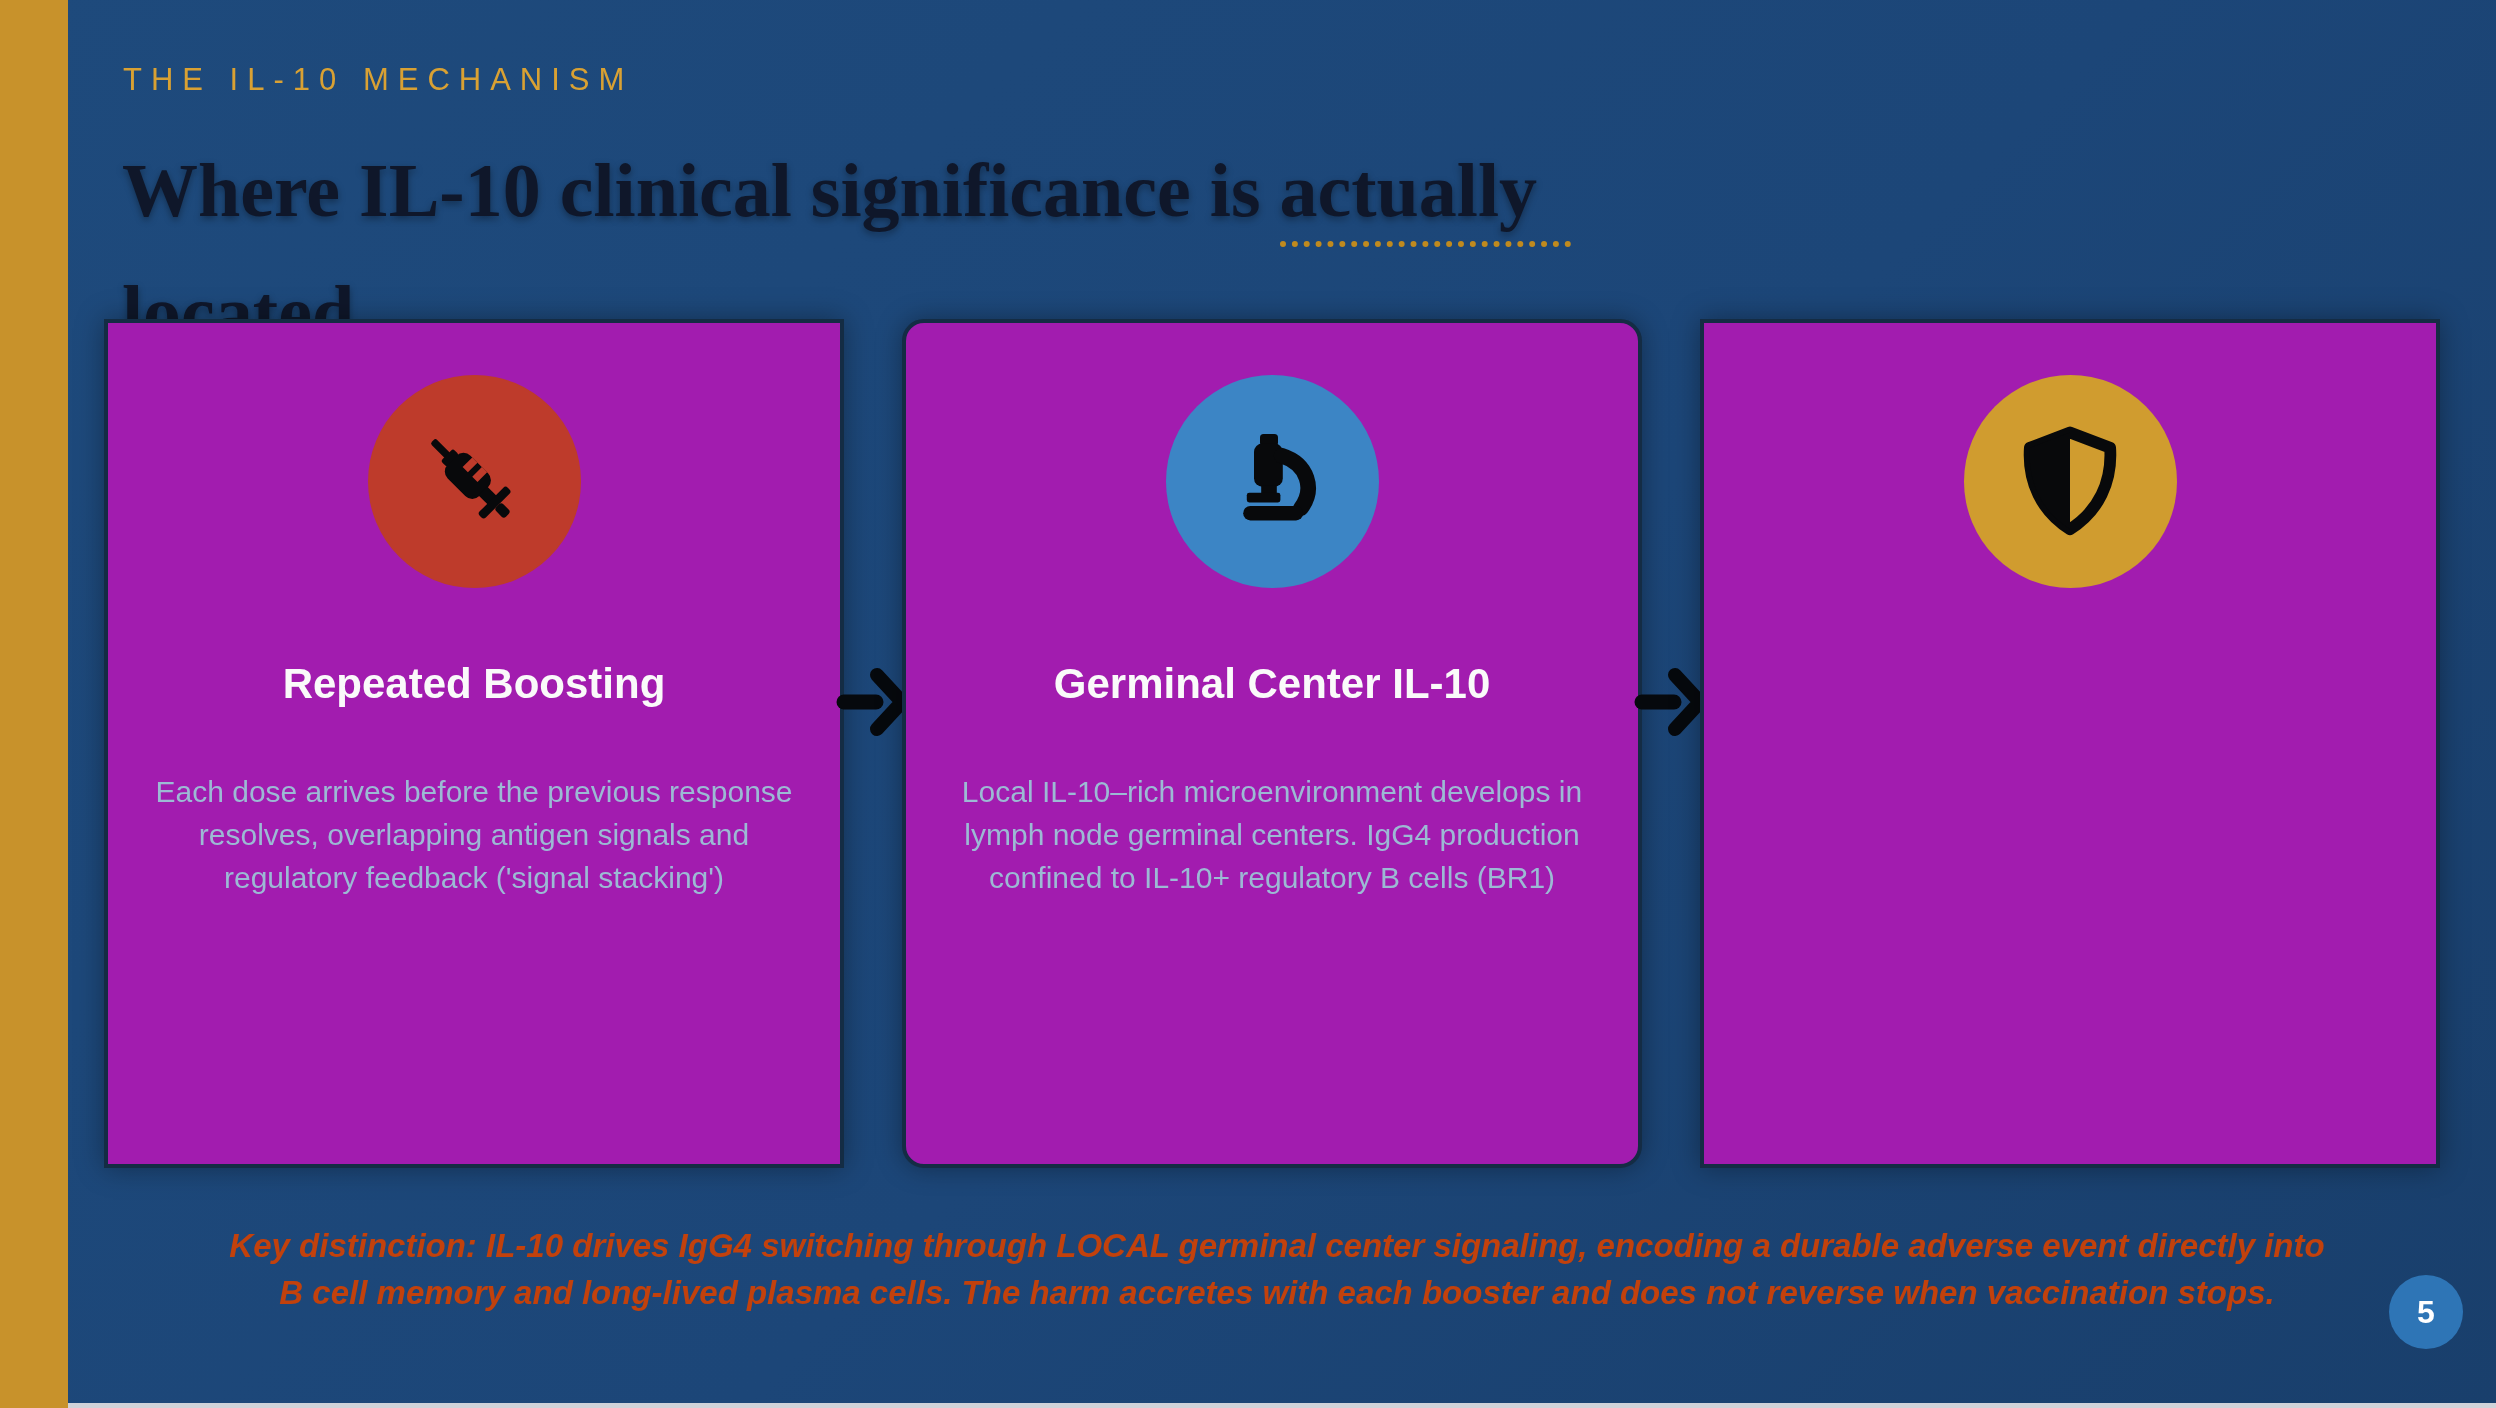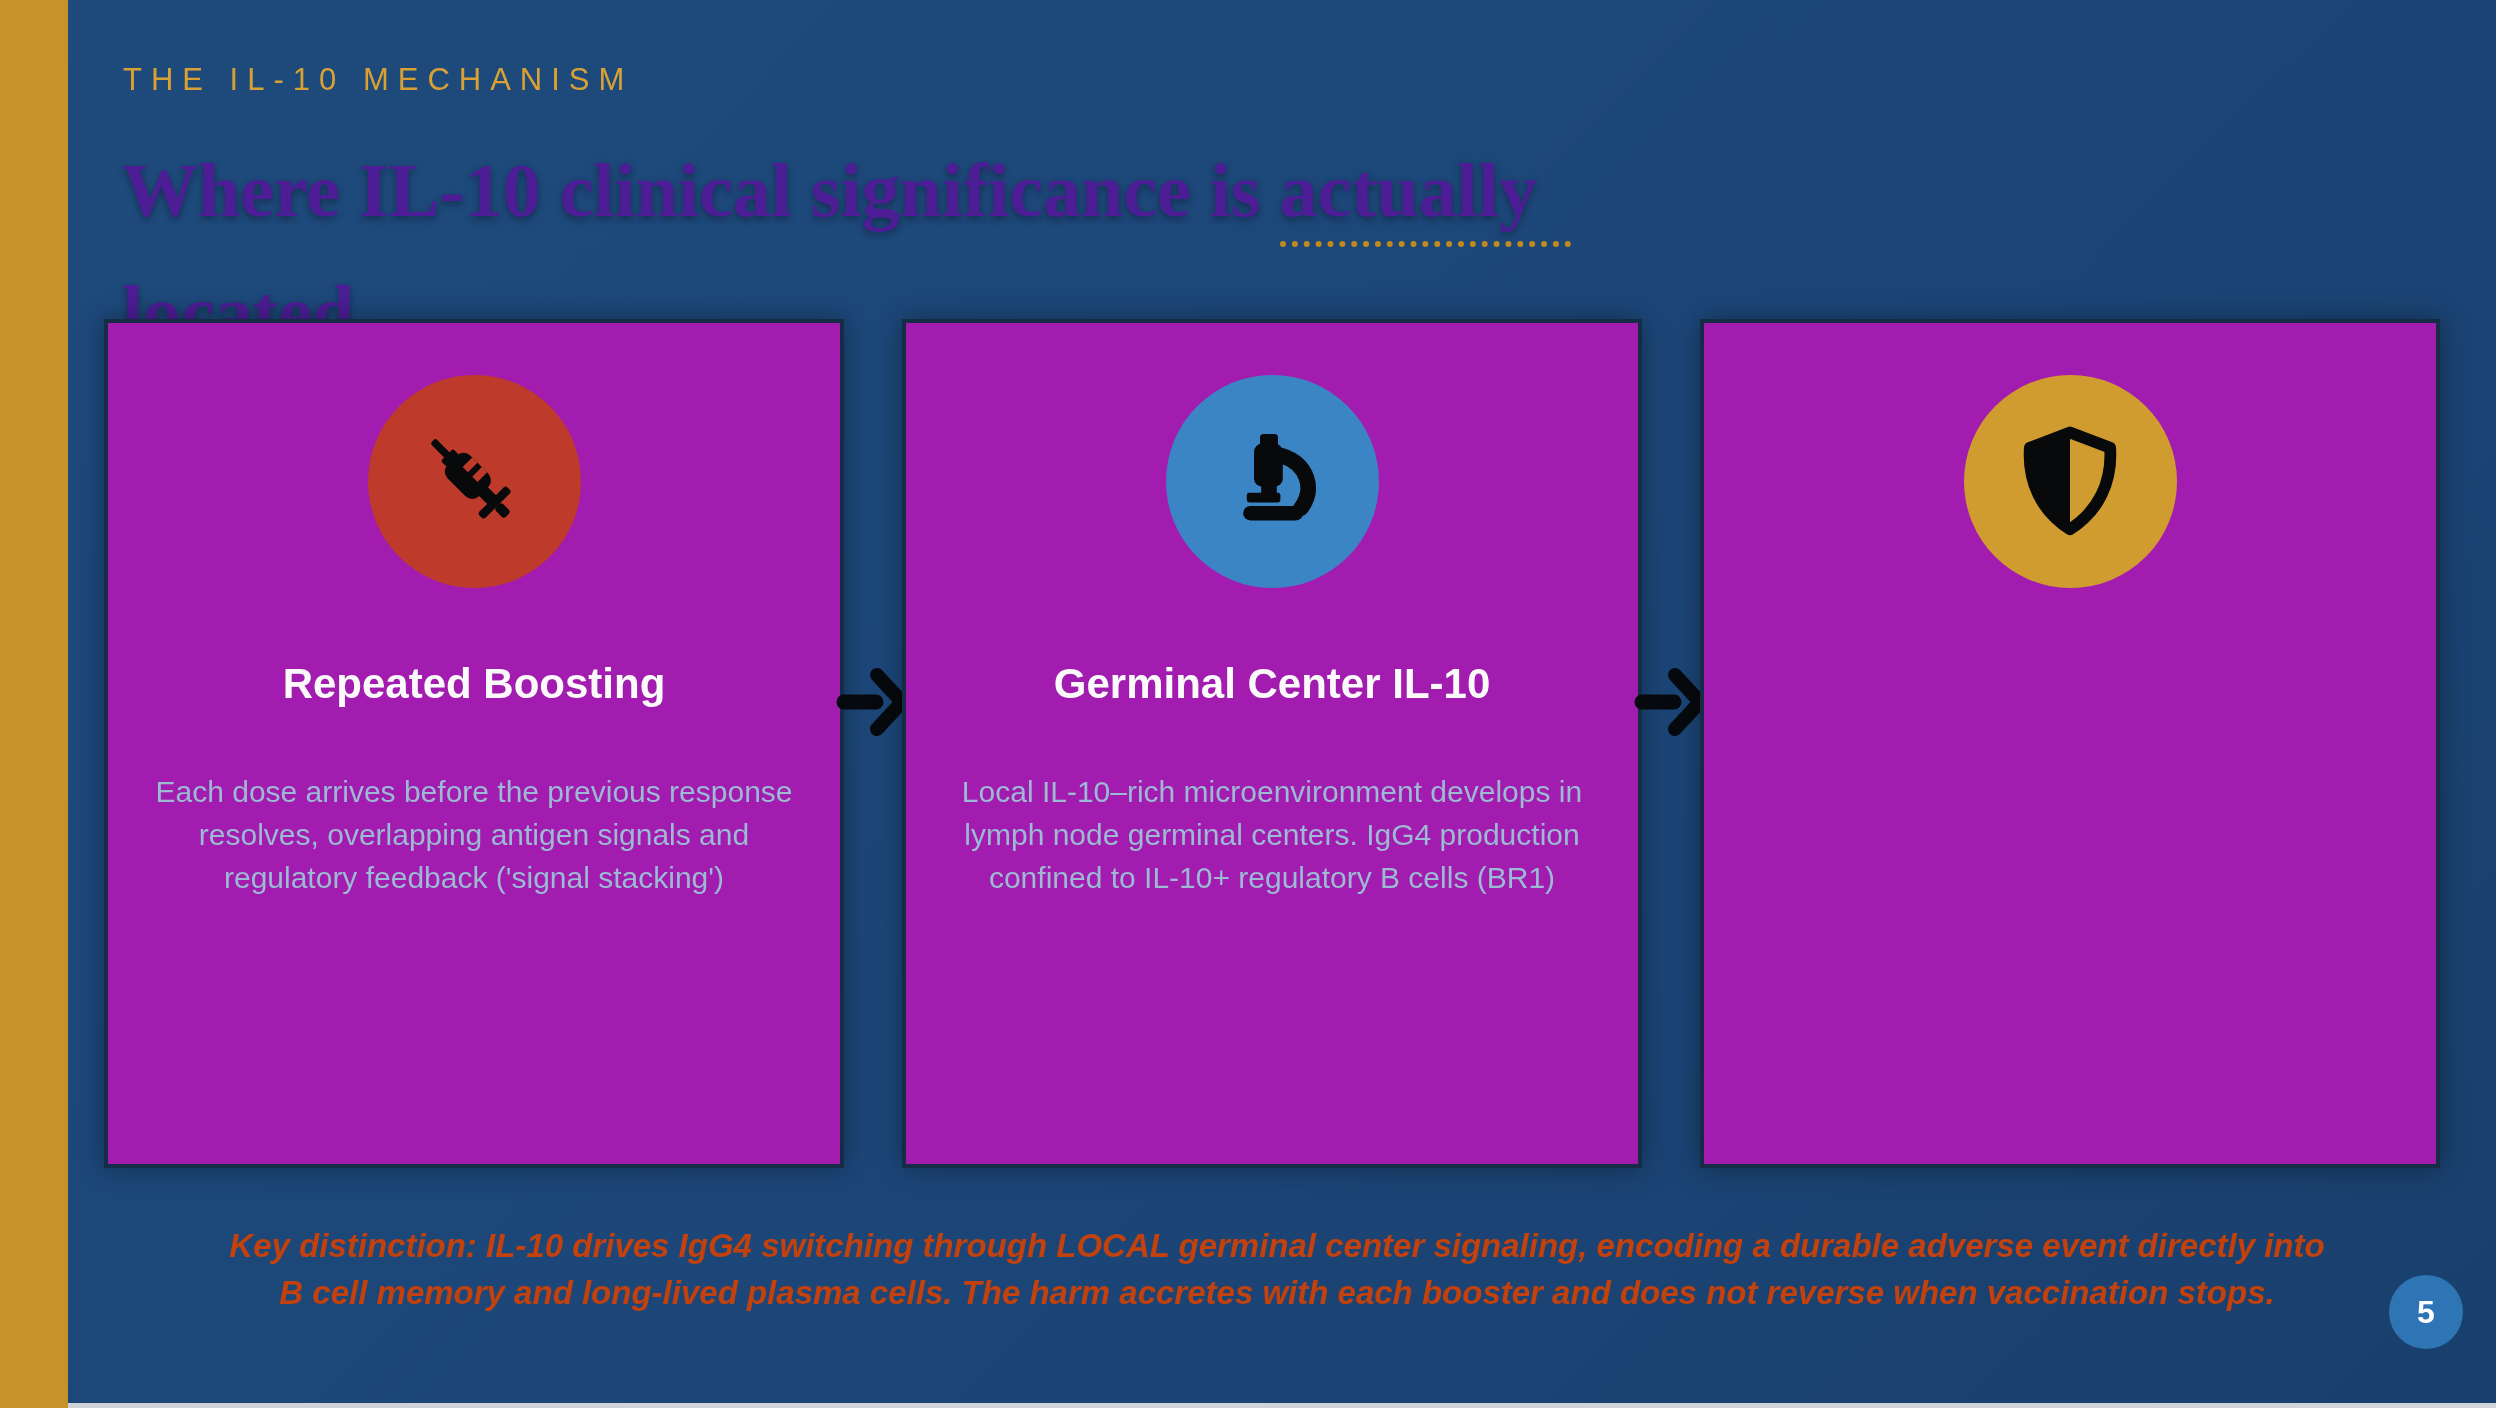--- a/index.html
+++ b/index.html
@@ -14,35 +14,35 @@
   .bottom-edge{
     position:absolute;left:68px;right:0;bottom:0;height:5px;background:#D0D3D9;
   }
   .eyebrow{
     position:absolute;left:123px;top:62px;
     font-size:31px;font-weight:normal;letter-spacing:9px;color:#D9A133;
   }
   .title{
     position:absolute;left:122px;top:78px;width:2300px;
     font-family:"Liberation Serif","DejaVu Serif",serif;
-    font-size:76px;font-weight:bold;line-height:122px;color:#4c1d95;
+    font-size:76px;font-weight:bold;line-height:122px;color:#0f172a;
     text-shadow:0 3px 7px rgba(0,0,0,0.35);
   }
   .title .underlined{
     border-bottom:6px dotted #C08A1E;padding-bottom:9px;
   }
   .title .underlined.first{padding-right:34px;}
   .cards-row .card{
     position:absolute;top:319px;width:740px;height:849px;
     background:#a21caf;border:4px solid #142C44;box-sizing:border-box;
     box-shadow:0 0 26px rgba(0,0,0,0.35);
     text-align:center;
   }
   .card.c1{left:104px;}
-  .card.c2{left:902px;}
+  .card.c2{left:902px;border-radius:22px;}
   .card.c3{left:1700px;}
   .icon-circle{
     width:213px;height:213px;border-radius:50%;
     margin:52px auto 0 auto;
     display:flex;align-items:center;justify-content:center;
   }
   .icon-circle svg{display:block;}
   .card-title{
     margin-top:72px;
     font-size:42px;font-weight:bold;color:#FAFAFA;line-height:48px;

